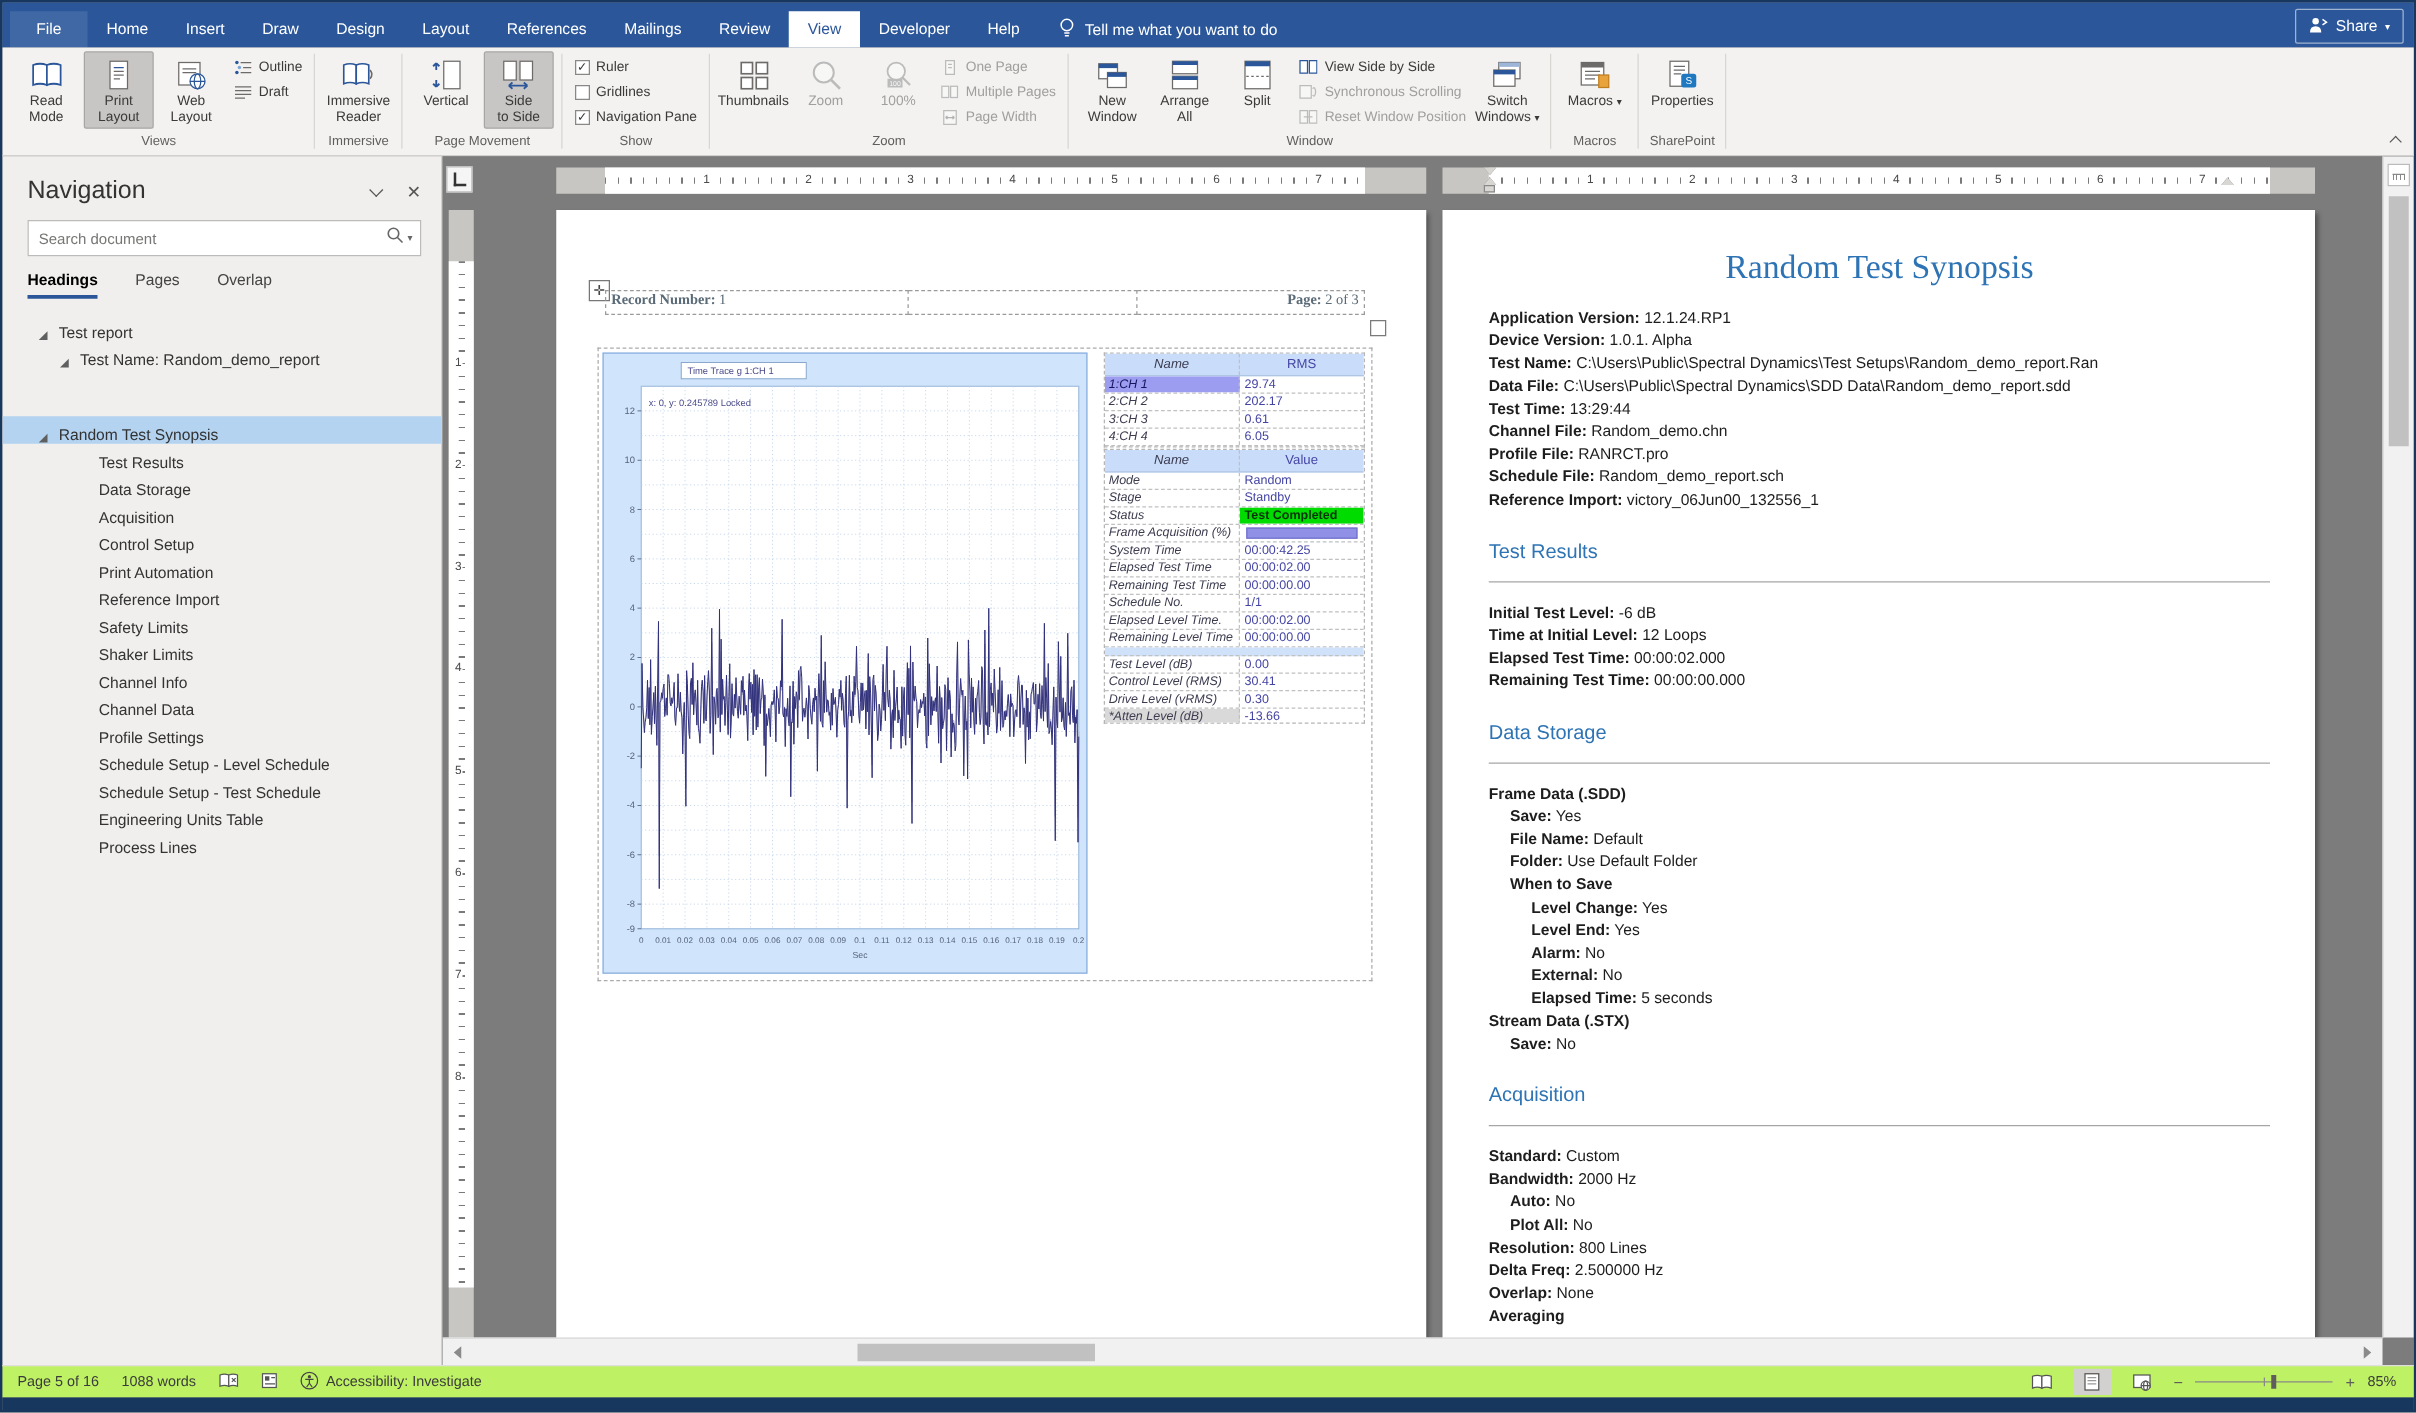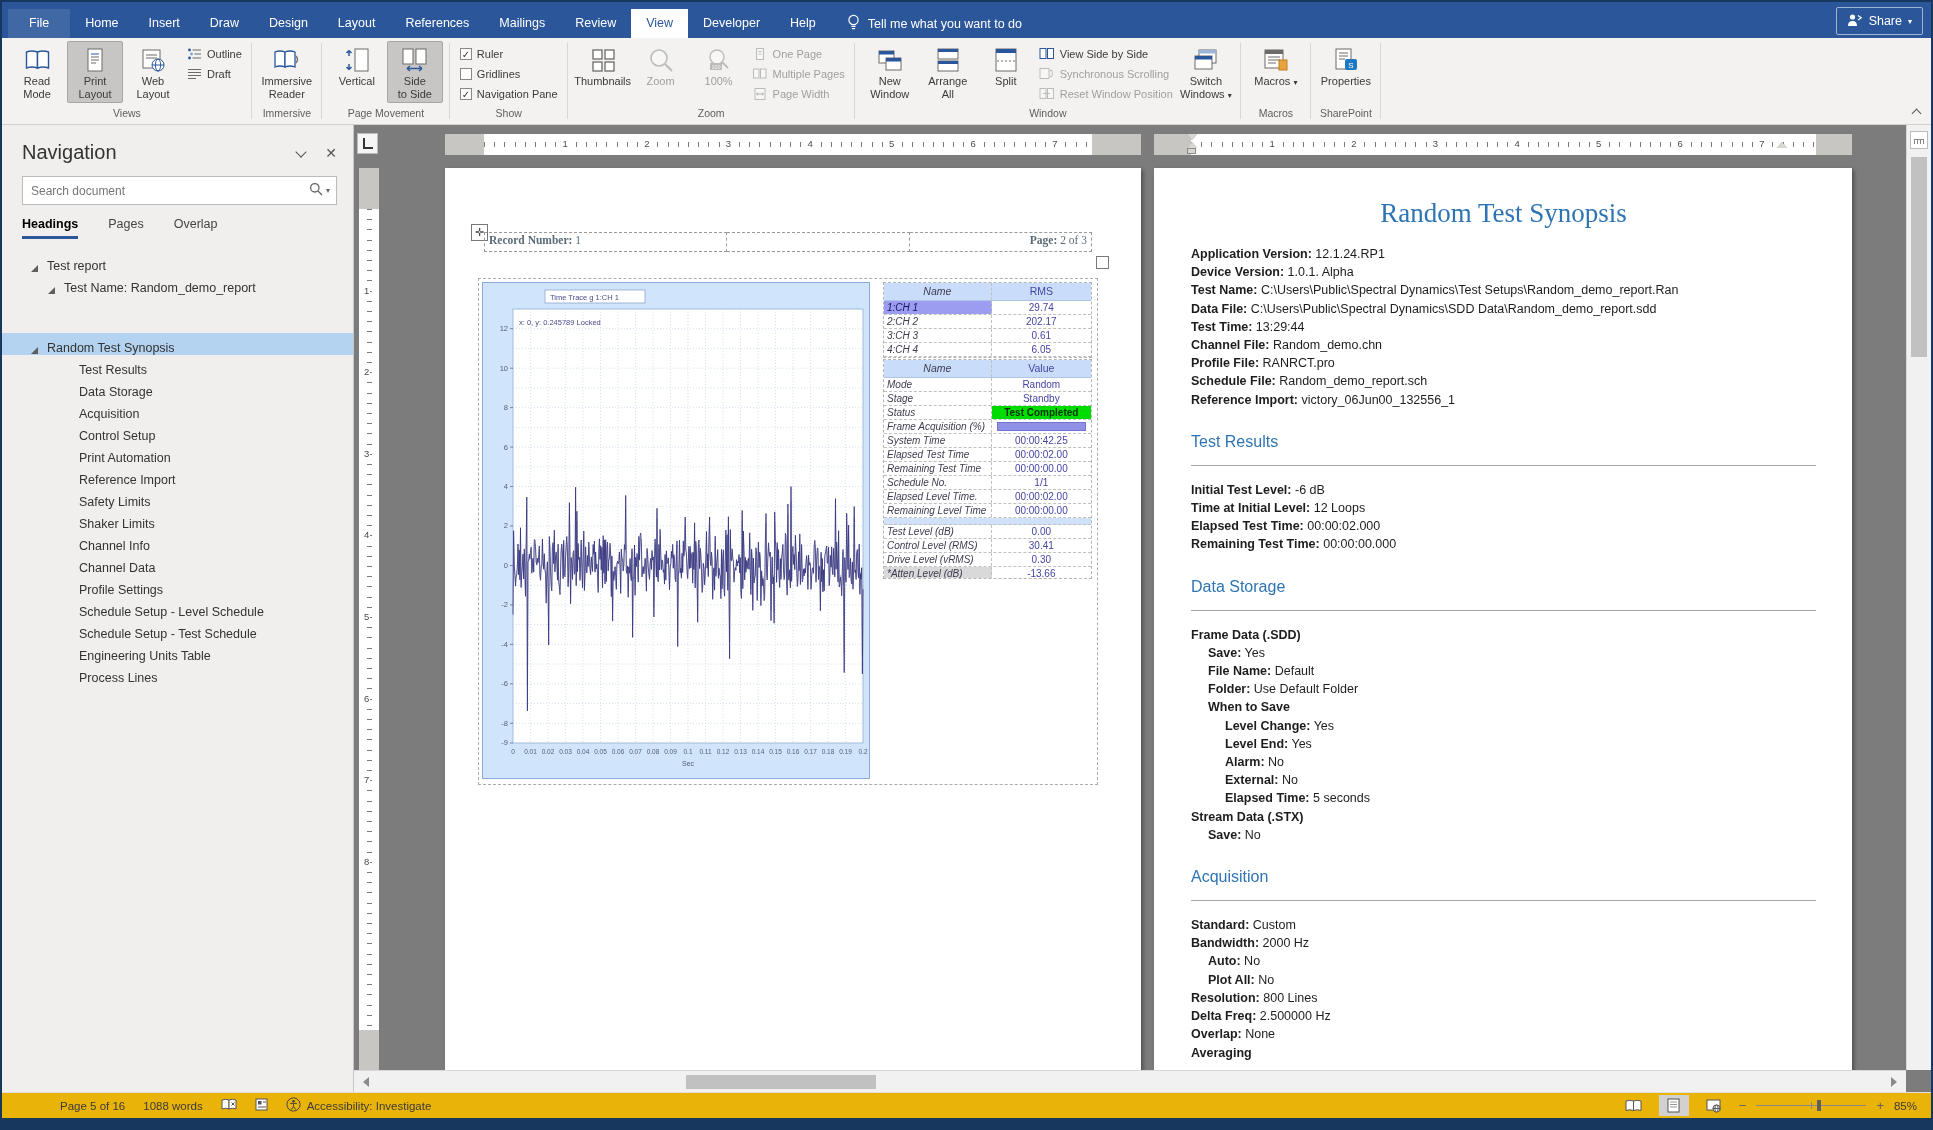--- a/index.html
+++ b/index.html
@@ -100,21 +100,21 @@
 
   .wtable{position:absolute;left:438px;width:209px;border:1px dashed #b5b5b5;box-sizing:border-box;background:#fff;font-size:10px;}
   .rmsT{top:114px;}
   .statT{top:191px;height:220px;overflow:hidden;}
   .trow{display:flex;height:13px;line-height:13px;border-bottom:1px dashed #c0c0c0;overflow:hidden;}
   .trow.head{height:17px;line-height:17px;background:#c9ddfa;color:#3f5f9f;font-size:10.5px;border-bottom:1px solid #aec5e4;}
   .trow.head .tc{text-align:center;}
   .trow.sep{height:6px;background:#cfe2f9;}
   .tc{box-sizing:border-box;overflow:hidden;white-space:nowrap;}
   .tc.name{width:52%;border-right:1px dashed #c0c0c0;padding:0 3px;color:#3c3c50;font-style:italic;}
-  .tc.val{width:48%;text-align:center;padding:0 4px;color:#4444a4;}
+  .tc.val{width:48%;text-align:left;padding:0 4px;color:#4444a4;}
   .tc.name.selrow{background:#9c9df1;color:#15155c;}
   .tc.name.grayname{background:#d9d9d9;}
   .tc.val.green{background:#00dc00;color:#063306;font-weight:700;}
   .pbar{height:7px;margin:2px 1px 0;background:#8f90e6;border:1px solid #7273cc;}
 
   
   .rp-content{position:absolute;left:37px;right:36px;top:30px;color:#1d1d1d;}
   .rp-title{text-align:center;font-family:"Liberation Serif",serif;font-size:27px;color:#2e74b5;margin:0 0 16px;font-weight:400;}
   .rp-line{font-size:12.5px;line-height:18.2px;white-space:nowrap;overflow:hidden;}
   .rp-line b{font-weight:700;}
@@ -126,21 +126,21 @@
   .vthumb{position:absolute;left:4px;right:4px;top:32px;height:200px;background:#c1c1c1;}
   .rulerbtn{position:absolute;left:3px;top:6px;width:18px;height:18px;background:#fff;border:1px solid #bbb;box-sizing:border-box;}
   .rulerbtn:before{content:"";position:absolute;left:3px;top:7px;right:3px;height:4px;background:repeating-linear-gradient(to right,#888 0 1px,transparent 1px 3px);border-top:1px solid #888;}
   .hscroll{position:absolute;left:0;right:25px;bottom:0;height:23px;background:#f1f1f1;border-top:1px solid #d8d8d8;box-sizing:border-box;}
   .hthumb{position:absolute;top:4px;height:14px;left:332px;width:190px;background:#c1c1c1;}
   .sarrow{position:absolute;top:6px;width:0;height:0;border-top:5px solid transparent;border-bottom:5px solid transparent;}
   .sarrow.left{left:9px;border-right:6px solid #8a8a8a;}
   .sarrow.right{right:9px;border-left:6px solid #8a8a8a;}
 
   
-  .status{position:absolute;left:0;right:0;bottom:10px;height:25px;background:#eab308;border-top:1px solid #e1dfdd;display:flex;align-items:center;font-size:11.5px;color:#3b3b3b;padding-left:46px;}
+  .status{position:absolute;left:0;right:0;bottom:10px;height:25px;background:#bef264;border-top:1px solid #e1dfdd;display:flex;align-items:center;font-size:11.5px;color:#3b3b3b;}
   .status .sect{display:flex;align-items:center;gap:18px;padding:0 12px;}
   .status .right{margin-left:auto;display:flex;align-items:center;gap:10px;padding-right:14px;}
   .viewbtn{width:30px;height:21px;display:flex;align-items:center;justify-content:center;}
   .viewbtn.sel{background:#d3d1cf;}
   .sl-track{width:110px;height:1px;background:#8a8886;position:relative;}
   .sl-notch{position:absolute;left:50%;top:-3px;width:1px;height:7px;background:#8a8886;}
   .sl-thumb{position:absolute;left:55%;top:-5px;width:4px;height:11px;background:#605e5c;}
   .zoomsign{color:#605e5c;font-size:13px;}
   .strip{position:absolute;left:0;right:0;bottom:0;height:10px;background:#17375e;}
 </style>

